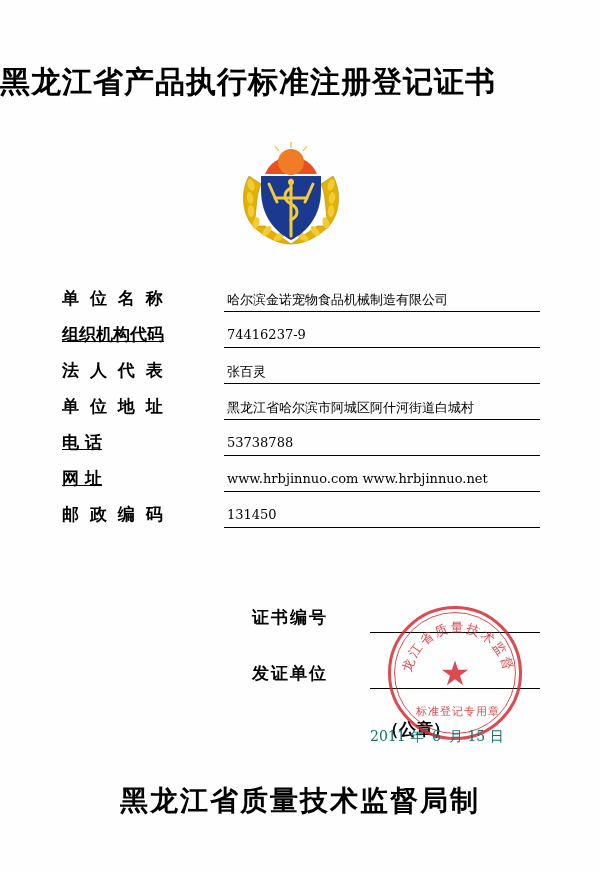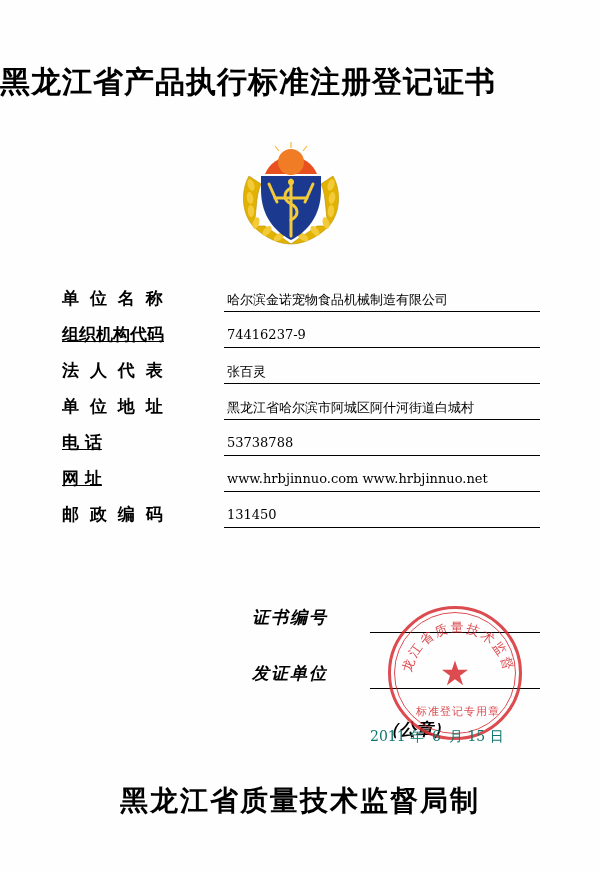--- a/index.html
+++ b/index.html
@@ -90,21 +90,20 @@
   
   .lower {
     position: absolute;
     left: 200px;
     top: 600px;
     width: 340px;
   }
   .lower-row {
     position: relative;
     height: 56px;
-    font-style: italic;
   }
   .lower-label {
     position: absolute;
     left: 52px;
     top: 6px;
     font-family: "DejaVu Serif", "Liberation Serif", serif;
     font-weight: bold;
     font-size: 17px;
     letter-spacing: 2px;
     white-space: nowrap;

